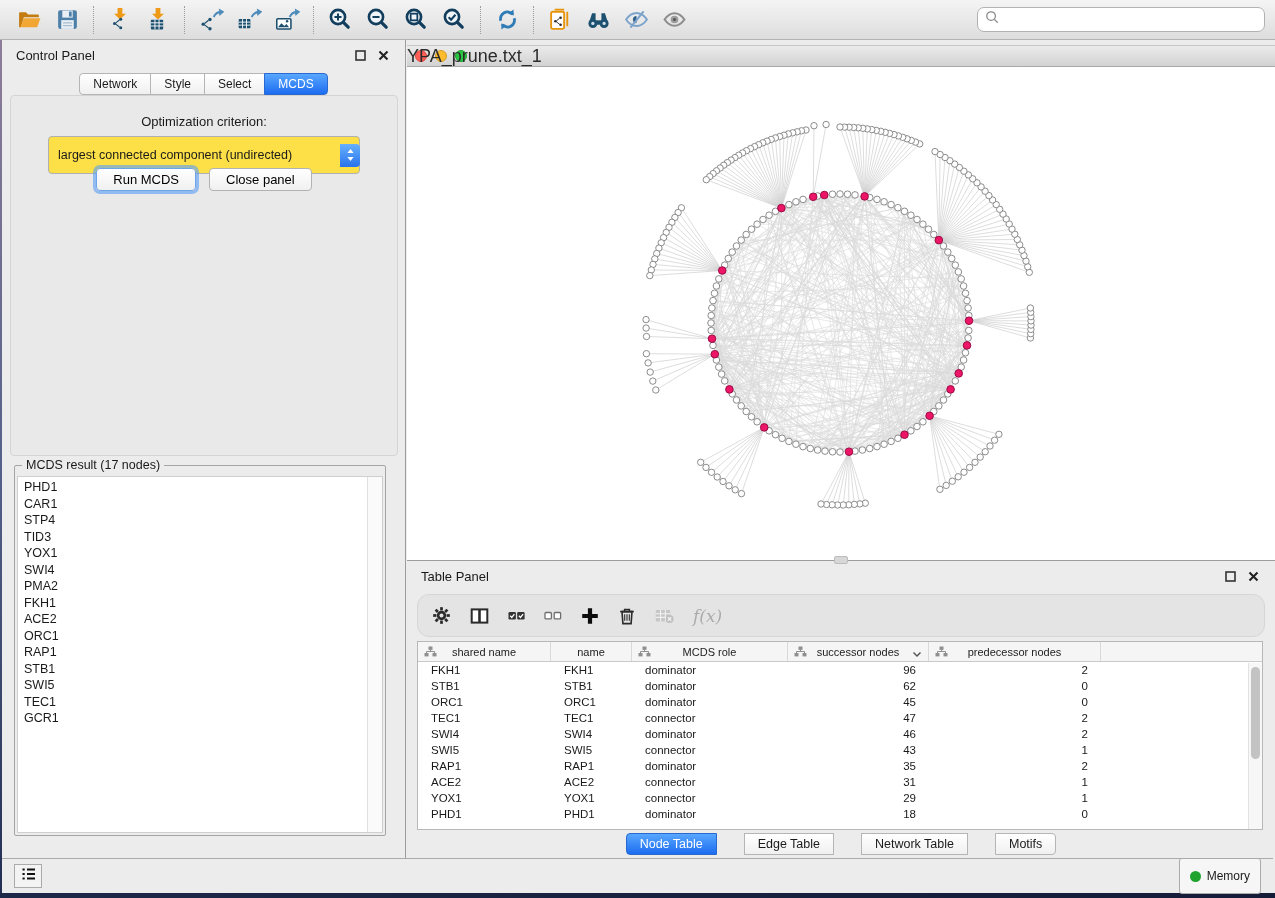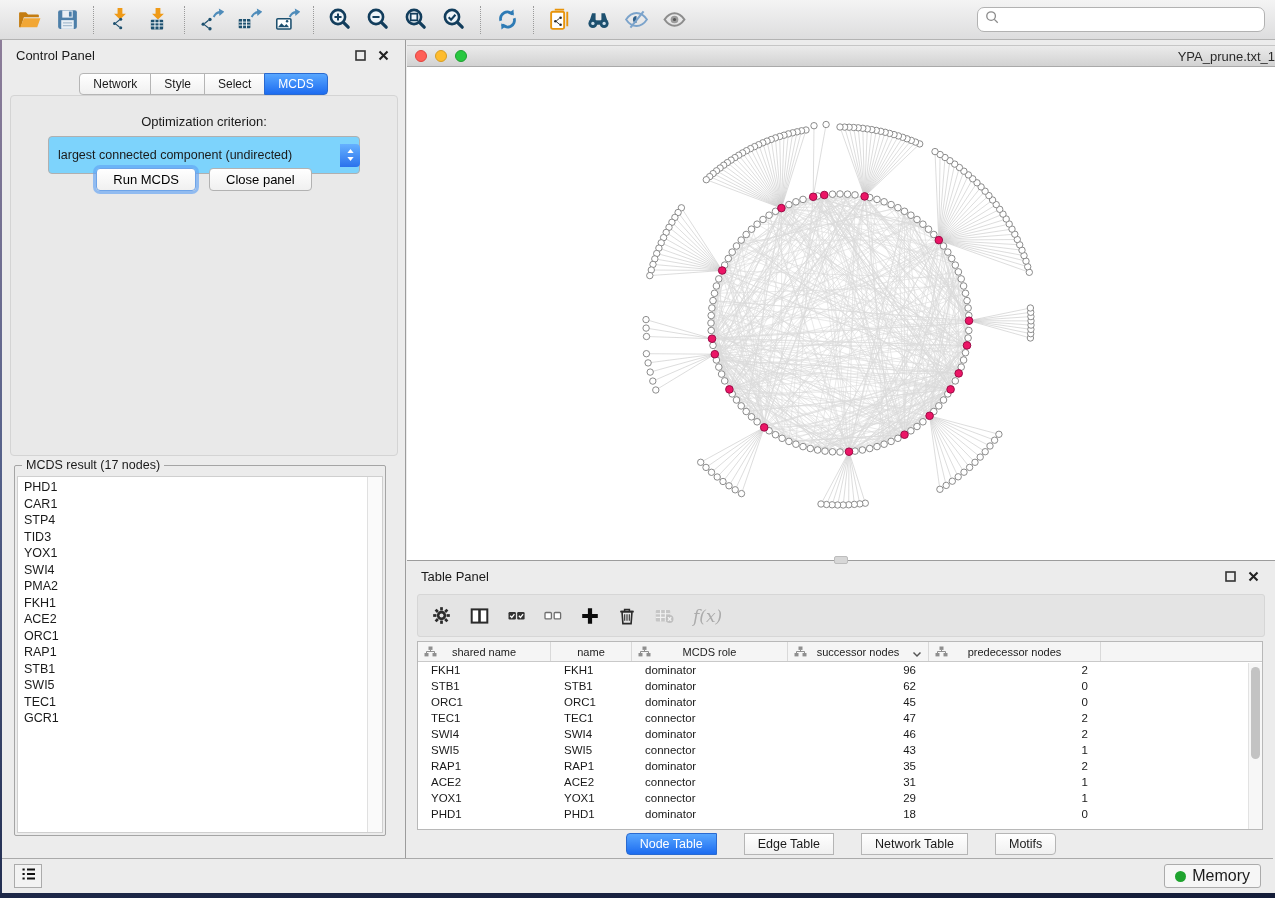--- a/index.html
+++ b/index.html
@@ -33,21 +33,21 @@
   .win-btn { width:16px; height:16px; display:flex; align-items:center; justify-content:center; margin-left:7px; }
   .cp-tabs { position:absolute; top:33px; left:0; right:0; height:22px; display:flex; justify-content:center; }
   .seg-tab { height:22px; display:flex; align-items:center; padding:0 13px; font-size:12px;
     background:linear-gradient(#ffffff,#f0f0f0); border:1px solid #b5b5b5; margin-left:-1px; }
   .seg-tab:first-child { border-radius:4px 0 0 4px; margin-left:0; }
   .seg-tab:last-child  { border-radius:0 4px 4px 0; }
   .seg-tab.active { background:linear-gradient(#58a7ff,#1d6cf0); color:#fff; border-color:#2a6ad0; }
   .cp-content { position:absolute; top:55px; left:8px; width:388px; height:361px;
     background:#e9e9e9; border:1px solid #d4d4d4; border-radius:4px; }
   .opt-label { position:absolute; top:18px; left:0; right:0; text-align:center; font-size:13px; }
-  .opt-select { position:absolute; top:40px; left:37px; width:312px; height:38px; background:#7dd3fc;
+  .opt-select { position:absolute; top:40px; left:37px; width:312px; height:38px; background:#fde047;
     border:1px solid #b0b0b0; border-radius:4px; display:flex; align-items:center; }
   .opt-select .val { flex:1; font-size:12.5px; padding-left:9px; white-space:nowrap; overflow:hidden; }
   .opt-stepper { width:20px; height:23px; margin:-1px -1px -1px 0; border-radius:0 4px 4px 0;
     background:linear-gradient(#66b1ff,#2a72ec); display:flex; align-items:center; justify-content:center; }
   .btn-row { position:absolute; top:72px; left:0; right:0; display:flex; justify-content:center; gap:13px; }
   .mac-btn { height:23px; padding:0 16px; font-size:13px; font-family:inherit;
     background:linear-gradient(#ffffff,#f0f0f0); border:1px solid #b2b2b2; border-radius:4px;
     display:flex; align-items:center; }
   .mac-btn.focused { box-shadow:0 0 0 3px rgba(98,163,245,.65); border-color:#6ea4e8; }
   .group-box { position:absolute; top:425px; left:12px; width:372px; height:371px;
@@ -61,31 +61,31 @@
   
   .network-window { position:absolute; left:407px; top:40px; width:868px; height:520px; background:#ececec; }
   .net-titlebar { position:absolute; top:5px; left:0; right:0; height:22px;
     background:linear-gradient(#ebebeb,#d2d2d2); border-top:1px solid #c6c6c6; border-bottom:1px solid #a9a9a9;
     display:flex; align-items:center; padding:0 8px; }
   .lights { display:flex; gap:8px; align-items:center; }
   .light { width:12px; height:12px; border-radius:50%; }
   .light.red { background:#ff5f57; border:1px solid #e0443e; }
   .light.yellow { background:#febc2e; border:1px solid #d69e23; }
   .light.green { background:#28c840; border:1px solid #1d9f31; }
-  .net-title { position:absolute; left:0; right:0; text-align:right; font-size:13px; color:#2b2b2b; }
+  .net-title { position:absolute; left:0; right:0; text-align:left; font-size:18px; color:#2b2b2b; }
   .net-canvas { position:absolute; top:27px; left:0; right:0; bottom:0; background:#fff; }
   .net-canvas svg { position:absolute; left:0; top:0; }
 
   
   .table-panel { position:absolute; left:407px; top:560px; width:868px; height:298px;
     background:#ececec; border-top:1px solid #9c9c9c; }
   .tp-grip { position:absolute; top:-5px; left:50%; margin-left:-7px; width:14px; height:8px;
     background:#d7d7d7; border:1px solid #bdbdbd; border-radius:2px; }
   .tp-toolbar { position:absolute; top:33px; left:10px; right:10px; height:43px;
-    background:#e4e4e4; border:1px solid #d6d6d6; border-radius:3px;
+    background:#e4e4e4; border:1px solid #d6d6d6; border-radius:12px;
     display:flex; align-items:center; padding:0 14px; gap:19px; }
   .tp-tb-btn { display:flex; align-items:center; justify-content:center; }
   .tp-tb-btn.disabled { opacity:.5; filter:grayscale(1); }
   .fx-label { font-family:"DejaVu Serif", serif; font-style:italic; font-size:17px; color:#ababab; }
   .node-table { position:absolute; top:80px; left:10px; right:12px; bottom:28px;
     background:#fff; border:1px solid #b8b8b8; overflow:hidden; }
   .tbl-head { display:flex; height:20px; background:#f5f5f5; border-bottom:1px solid #c9c9c9; }
   .th { position:relative; display:flex; align-items:center; border-right:1px solid #d9d9d9;
     font-size:11px; color:#222; }
   .th .map-ic { position:absolute; left:6px; top:4px; }
@@ -101,22 +101,22 @@
   .tbl-thumb { position:absolute; left:2px; right:2px; top:4px; height:92px; background:#c3c3c3; border-radius:6px; }
   .tp-tabs { position:absolute; bottom:3px; left:0; right:0; height:22px; display:flex; justify-content:center;gap:28px; }
   .tp-tabs .seg-tab { font-size:12.5px; }
 
   
   .status-bar { position:absolute; left:2px; top:858px; width:1271px; height:35px;
     background:#ececec; border-top:1px solid #aaaaaa; display:flex; align-items:center; padding:0 12px; }
   .list-btn { width:28px; height:24px; background:#f3f3f3; border:1px solid #ababab;
     display:flex; align-items:center; justify-content:center; }
   .status-sp { flex:1; }
-  .memory-btn { height:24px; padding:0 10px; background:#f6f6f6; border:1px solid #ababab; border-radius:3px;
-    display:flex; align-items:center; gap:6px; font-size:16px; }
+  .memory-btn { height:36px; padding:0 10px; background:#f6f6f6; border:1px solid #ababab; border-radius:3px;
+    display:flex; align-items:center; gap:6px; font-size:12px; }
   .mem-dot { width:11px; height:11px; border-radius:50%; }
 </style>
 </head>
 <body>
 
 <div class="app">
 
   <div class="toolbar">
     <div class="tb-group" id="tbIcons">
         <div class="tb-btn">

